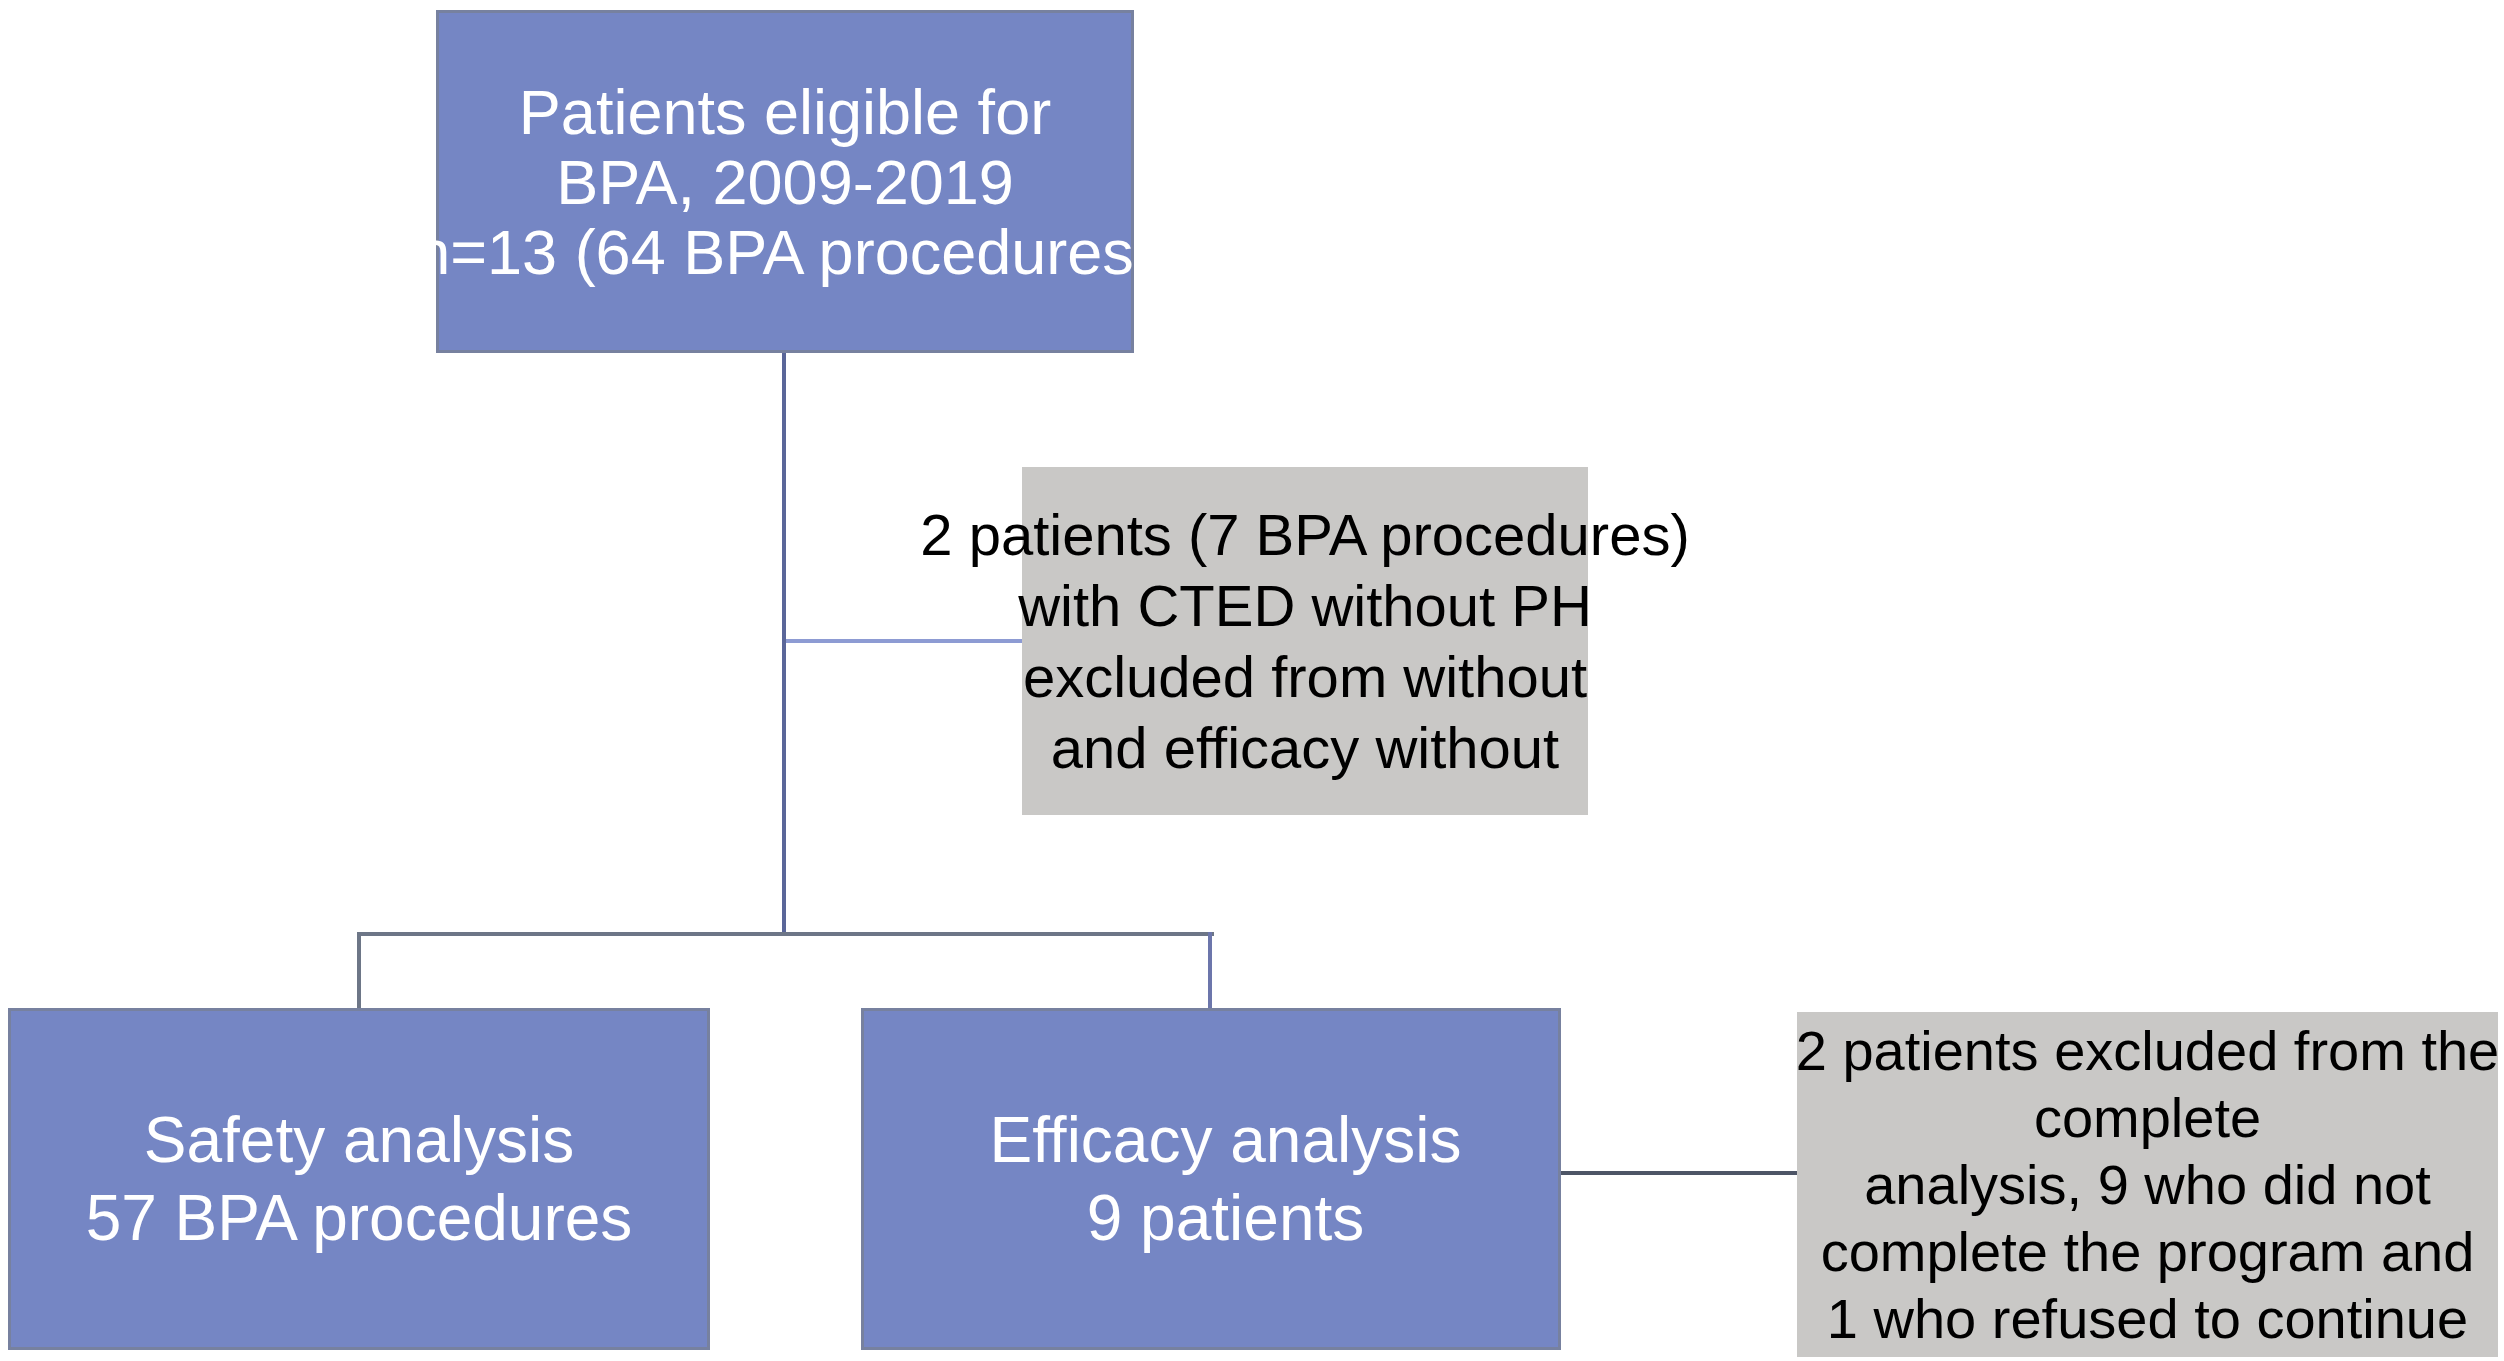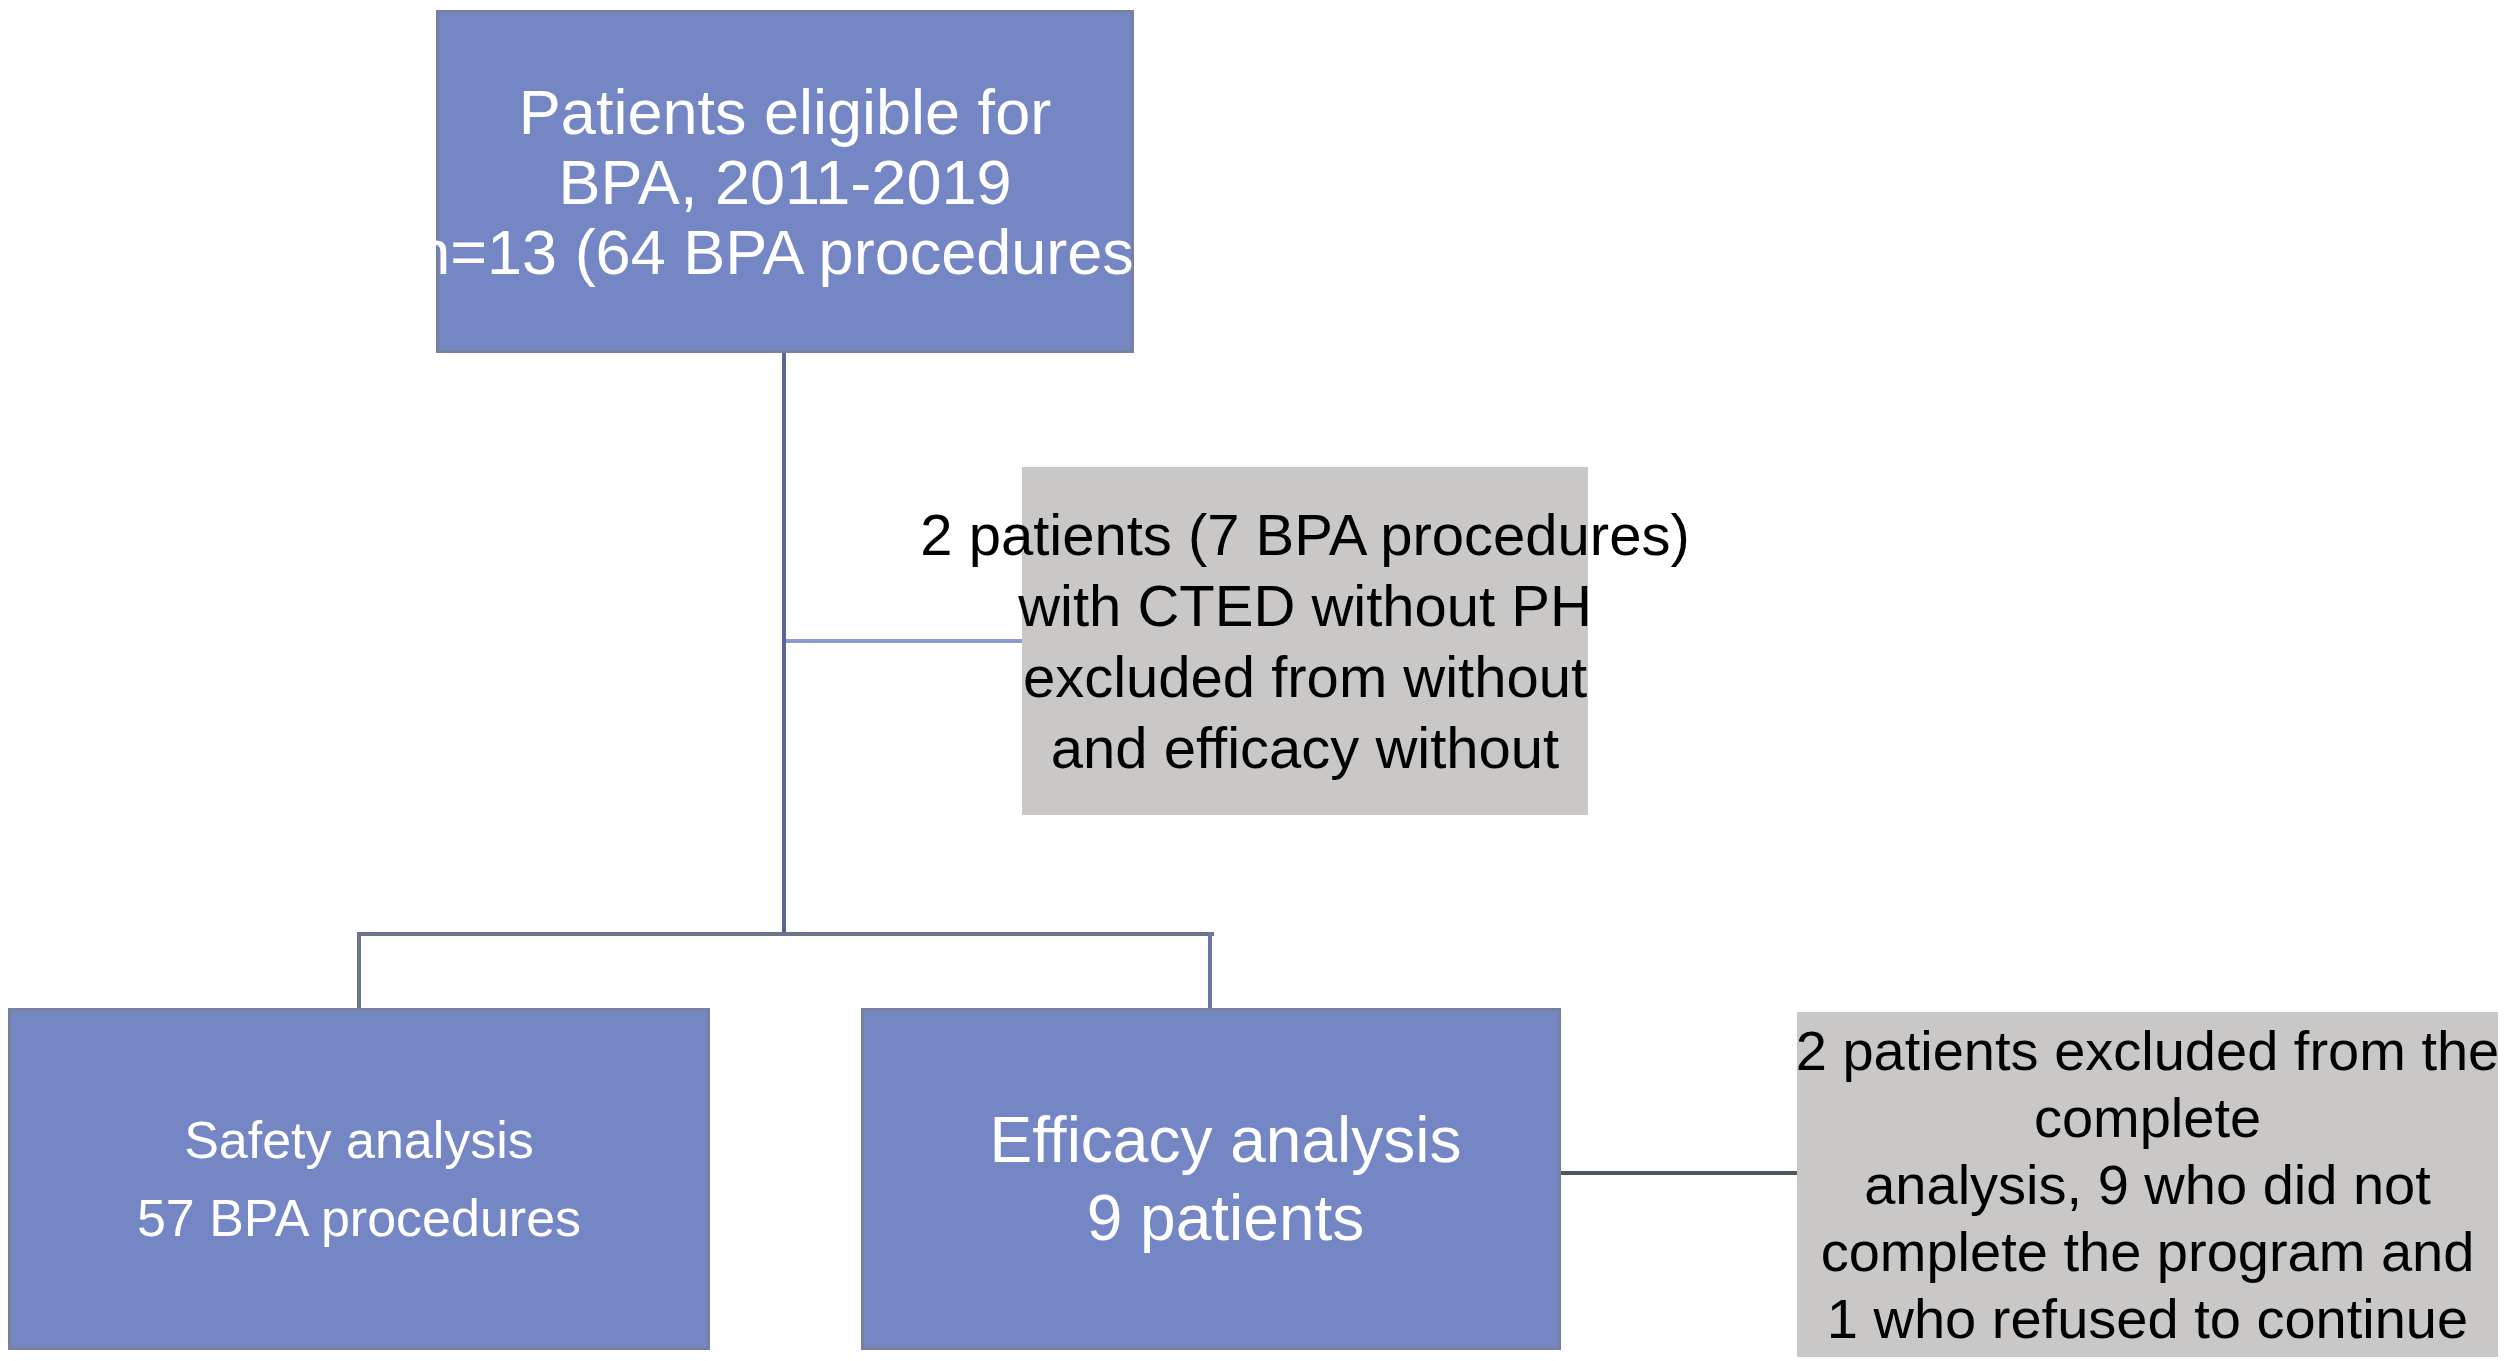--- a/index.html
+++ b/index.html
@@ -29,21 +29,21 @@
     color: var(--blue-box-text, #ffffff);
   }
   .gray {
     background: var(--gray-box-fill, #C9C8C6);
     color: var(--gray-box-text, #000000);
   }
   .ln { display: block; white-space: nowrap; }
 
   #box-eligible  { left: 436px;  top: 10px;   width: 698px; height: 343px; font-size: 63px; line-height: 70px; }
   #box-excluded1 { left: 1022px; top: 467px;  width: 566px; height: 348px; font-size: 58px; line-height: 71px; }
-  #box-safety    { left: 8px;    top: 1008px; width: 702px; height: 342px; font-size: 52px; line-height: 78px; }
+  #box-safety    { left: 8px;    top: 1008px; width: 702px; height: 342px; font-size: 64px; line-height: 78px; }
   #box-efficacy  { left: 861px;  top: 1008px; width: 700px; height: 342px; font-size: 64px; line-height: 78px; padding-left: 29px; }
   #box-excluded2 { left: 1797px; top: 1012px; width: 701px; height: 345px; font-size: 56px; line-height: 67px; }
 
   .connector { position: absolute; }
   #line-main-vert    { left: 782px;  top: 353px;  width: 4px;   height: 581px; background: var(--line-main, #5A6699); }
   #line-excl1        { left: 786px;  top: 639px;  width: 236px; height: 4px;   background: var(--line-to-excluded1, #8D9BD3); }
   #line-tree-horiz   { left: 357px;  top: 932px;  width: 857px; height: 4px;   background: var(--line-branch, #6D7687); }
   #line-branch-left  { left: 357px;  top: 932px;  width: 4px;   height: 76px;  background: var(--line-branch, #6D7687); }
   #line-branch-right { left: 1208px; top: 932px;  width: 4px;   height: 76px;  background: var(--line-branch-right, #6C76AB); }
   #line-excl2        { left: 1561px; top: 1171px; width: 236px; height: 4px;   background: var(--line-to-excluded2, #4D5566); }
@@ -55,21 +55,21 @@
 
   <div class="connector" id="line-main-vert"></div>
   <div class="connector" id="line-excl1"></div>
   <div class="connector" id="line-tree-horiz"></div>
   <div class="connector" id="line-branch-left"></div>
   <div class="connector" id="line-branch-right"></div>
   <div class="connector" id="line-excl2"></div>
 
   <div class="box blue" id="box-eligible">
     <div class="ln">Patients eligible for</div>
-    <div class="ln">BPA, 2011-2019</div>
+    <div class="ln">BPA, 2009-2019</div>
     <div class="ln">n=13 (64 BPA procedures)</div>
   </div>
 
   <div class="box gray" id="box-excluded1">
     <div class="ln">2 patients (7 BPA procedures)</div>
     <div class="ln">with CTED without PH</div>
     <div class="ln">excluded from without</div>
     <div class="ln">and efficacy without</div>
   </div>
 

